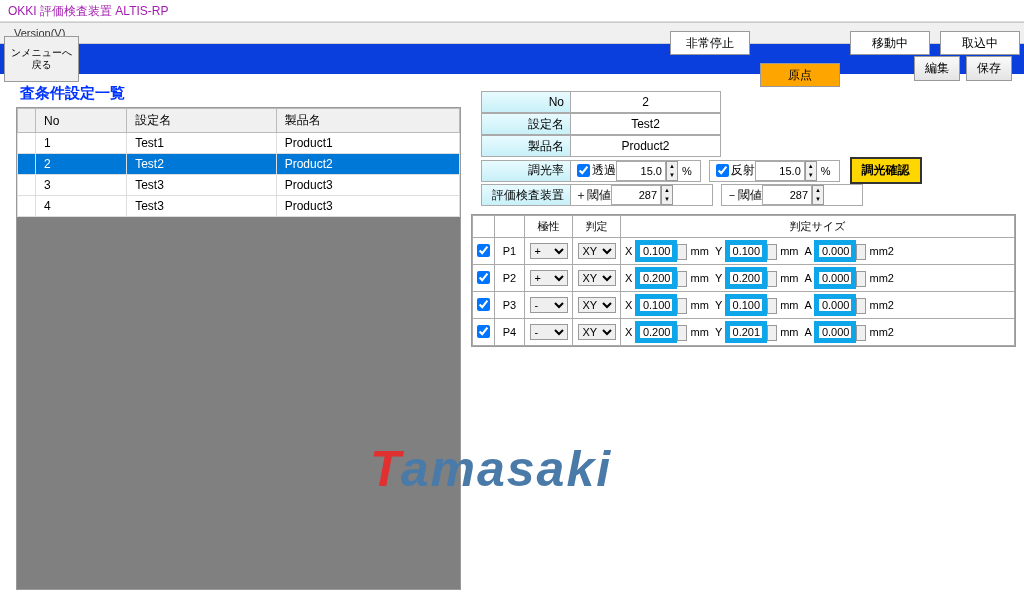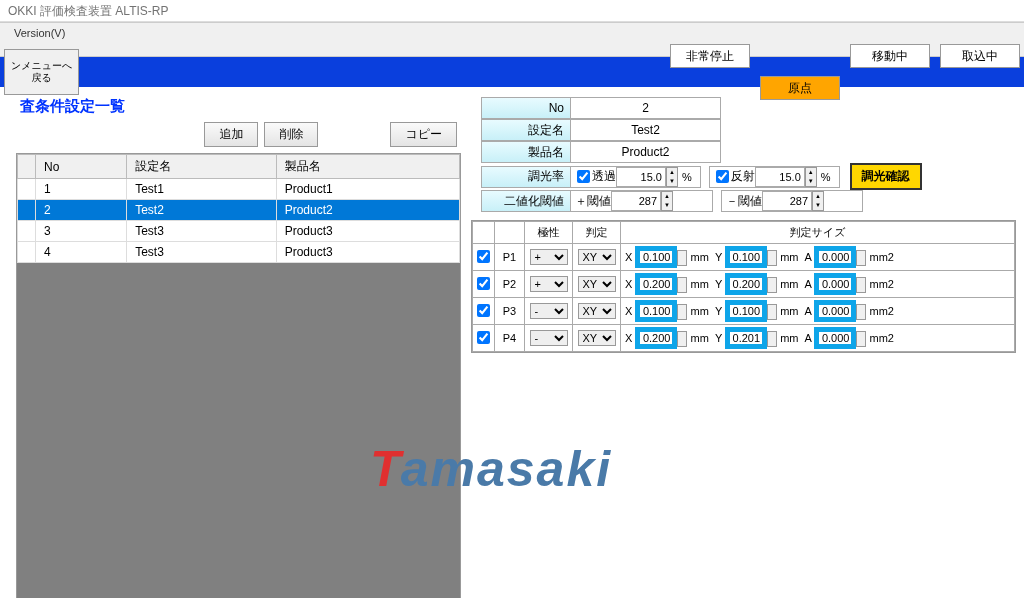--- a/index.html
+++ b/index.html
@@ -1,18 +1,18 @@
 <!DOCTYPE html>
 <html><head>
 <meta charset="utf-8">
 <style>
 * { box-sizing: border-box; margin: 0; padding: 0; }
 body { font-family: "Meiryo", "MS PGothic", sans-serif; font-size: 12px; background: #fff; width: 1024px; height: 598px; position: relative; overflow: hidden; }
-.titlebar { height: 22px; padding: 3px 8px; font-size: 12px; color: #737373; border-bottom: 1px solid #ddd; }
-.menubar { height: 35px; padding: 2px 8px; font-size: 11px; color: #333; background: #f0f0f0; border: 1px solid #ccc; border-left: none; border-right: none; }
+.titlebar { height: 22px; padding: 3px 8px; font-size: 12px; color: #a21caf; border-bottom: 1px solid #ddd; }
+.menubar { height: 22px; padding: 2px 8px; font-size: 11px; color: #333; background: #f0f0f0; border: 1px solid #ccc; border-left: none; border-right: none; }
 .menubar span { display: inline-block; padding: 2px 6px; }
 .toolbar { height: 30px; background: #0a3fdd; display: flex; align-items: center; padding: 0 4px; gap: 6px; }
 .btn-back { background: #f0f0f0; border: 1px solid #999; padding: 10px 6px; font-size: 10px; line-height: 1.2; cursor: pointer; }
 .toolbar-right { margin-left: auto; display: flex; gap: 10px; }
 .status-btn { width: 80px; height: 24px; border: 1px solid #999; background: #fff; font-size: 12px; display: flex; align-items: center; justify-content: center; }
 .status-btn.orange { background: #ffa500; margin-top: 32px; }
 .content { display: flex; padding: 6px 8px 8px 0; gap: 10px; height: calc(100% - 74px); margin-left: 16px; }
 .left { width: 445px; padding-left: 0; display: flex; flex-direction: column; }
 .right { flex: 1; display: flex; flex-direction: column; }
 .panel-title { color: #0033ff; font-weight: bold; font-size: 15px; padding: 4px 0 4px 4px; }
@@ -63,26 +63,20 @@
     <div class="status-btn">非常停止</div>
     <div class="status-btn orange">原点</div>
     <div class="status-btn">移動中</div>
     <div class="status-btn">取込中</div>
   </div>
 </div>
 
 <div class="content">
   <div class="left">
     <div class="panel-title">査条件設定一覧</div>
-    <div class="left-toolbar">
-      <button class="gbtn">追加</button>
-      <button class="gbtn">削除</button>
-      <span style="width:60px"></span>
-      <button class="gbtn">コピー</button>
-    </div>
     <div class="left-grid">
       <table class="list">
         <thead>
             <tr>
           <th class="check-col"></th>
           <th>No</th>
           <th>設定名</th>
           <th>製品名</th>
         </tr>
           </thead>
@@ -110,20 +104,24 @@
               <td>4</td>
               <td>Test3</td>
               <td>Product3</td>
             </tr>
           </tbody>
       </table>
     </div>
   </div>
 
   <div class="right">
+    <div class="right-toolbar" style="margin-top:-26px">
+      <button class="gbtn small">編集</button>
+      <button class="gbtn small">保存</button>
+    </div>
 
     <div class="detail-rows" style="margin-top:4px">
       <div class="drow">
         <div style="width:10px"></div>
         <div class="dlabel">No</div>
         <div class="dvalue">2</div>
       </div>
       <div class="drow">
         <div style="width:10px"></div>
         <div class="dlabel">設定名</div>
@@ -156,21 +154,21 @@
               <div>▲</div>
               <div>▼</div>
             </span>
           <span class="unit">%</span>
         </div>
         <div style="width:10px"></div>
         <button class="confirm-btn">調光確認</button>
       </div>
       <div class="drow">
         <div style="width:10px"></div>
-        <div class="dlabel">二値化閾値</div>
+        <div class="dlabel">評価検査装置</div>
         <div class="drow-group" style="border:1px solid #aaa;border-left:none;height:22px;padding:0 4px;width:142px">
           <span>＋閾値</span>
           <input class="numbox" value="287" style="">
           <span class="spinner">
               <div>▲</div>
               <div>▼</div>
             </span>
         </div>
         <div style="width:8px"></div>
         <div class="drow-group" style="border:1px solid #aaa;height:22px;padding:0 4px;width:142px">

